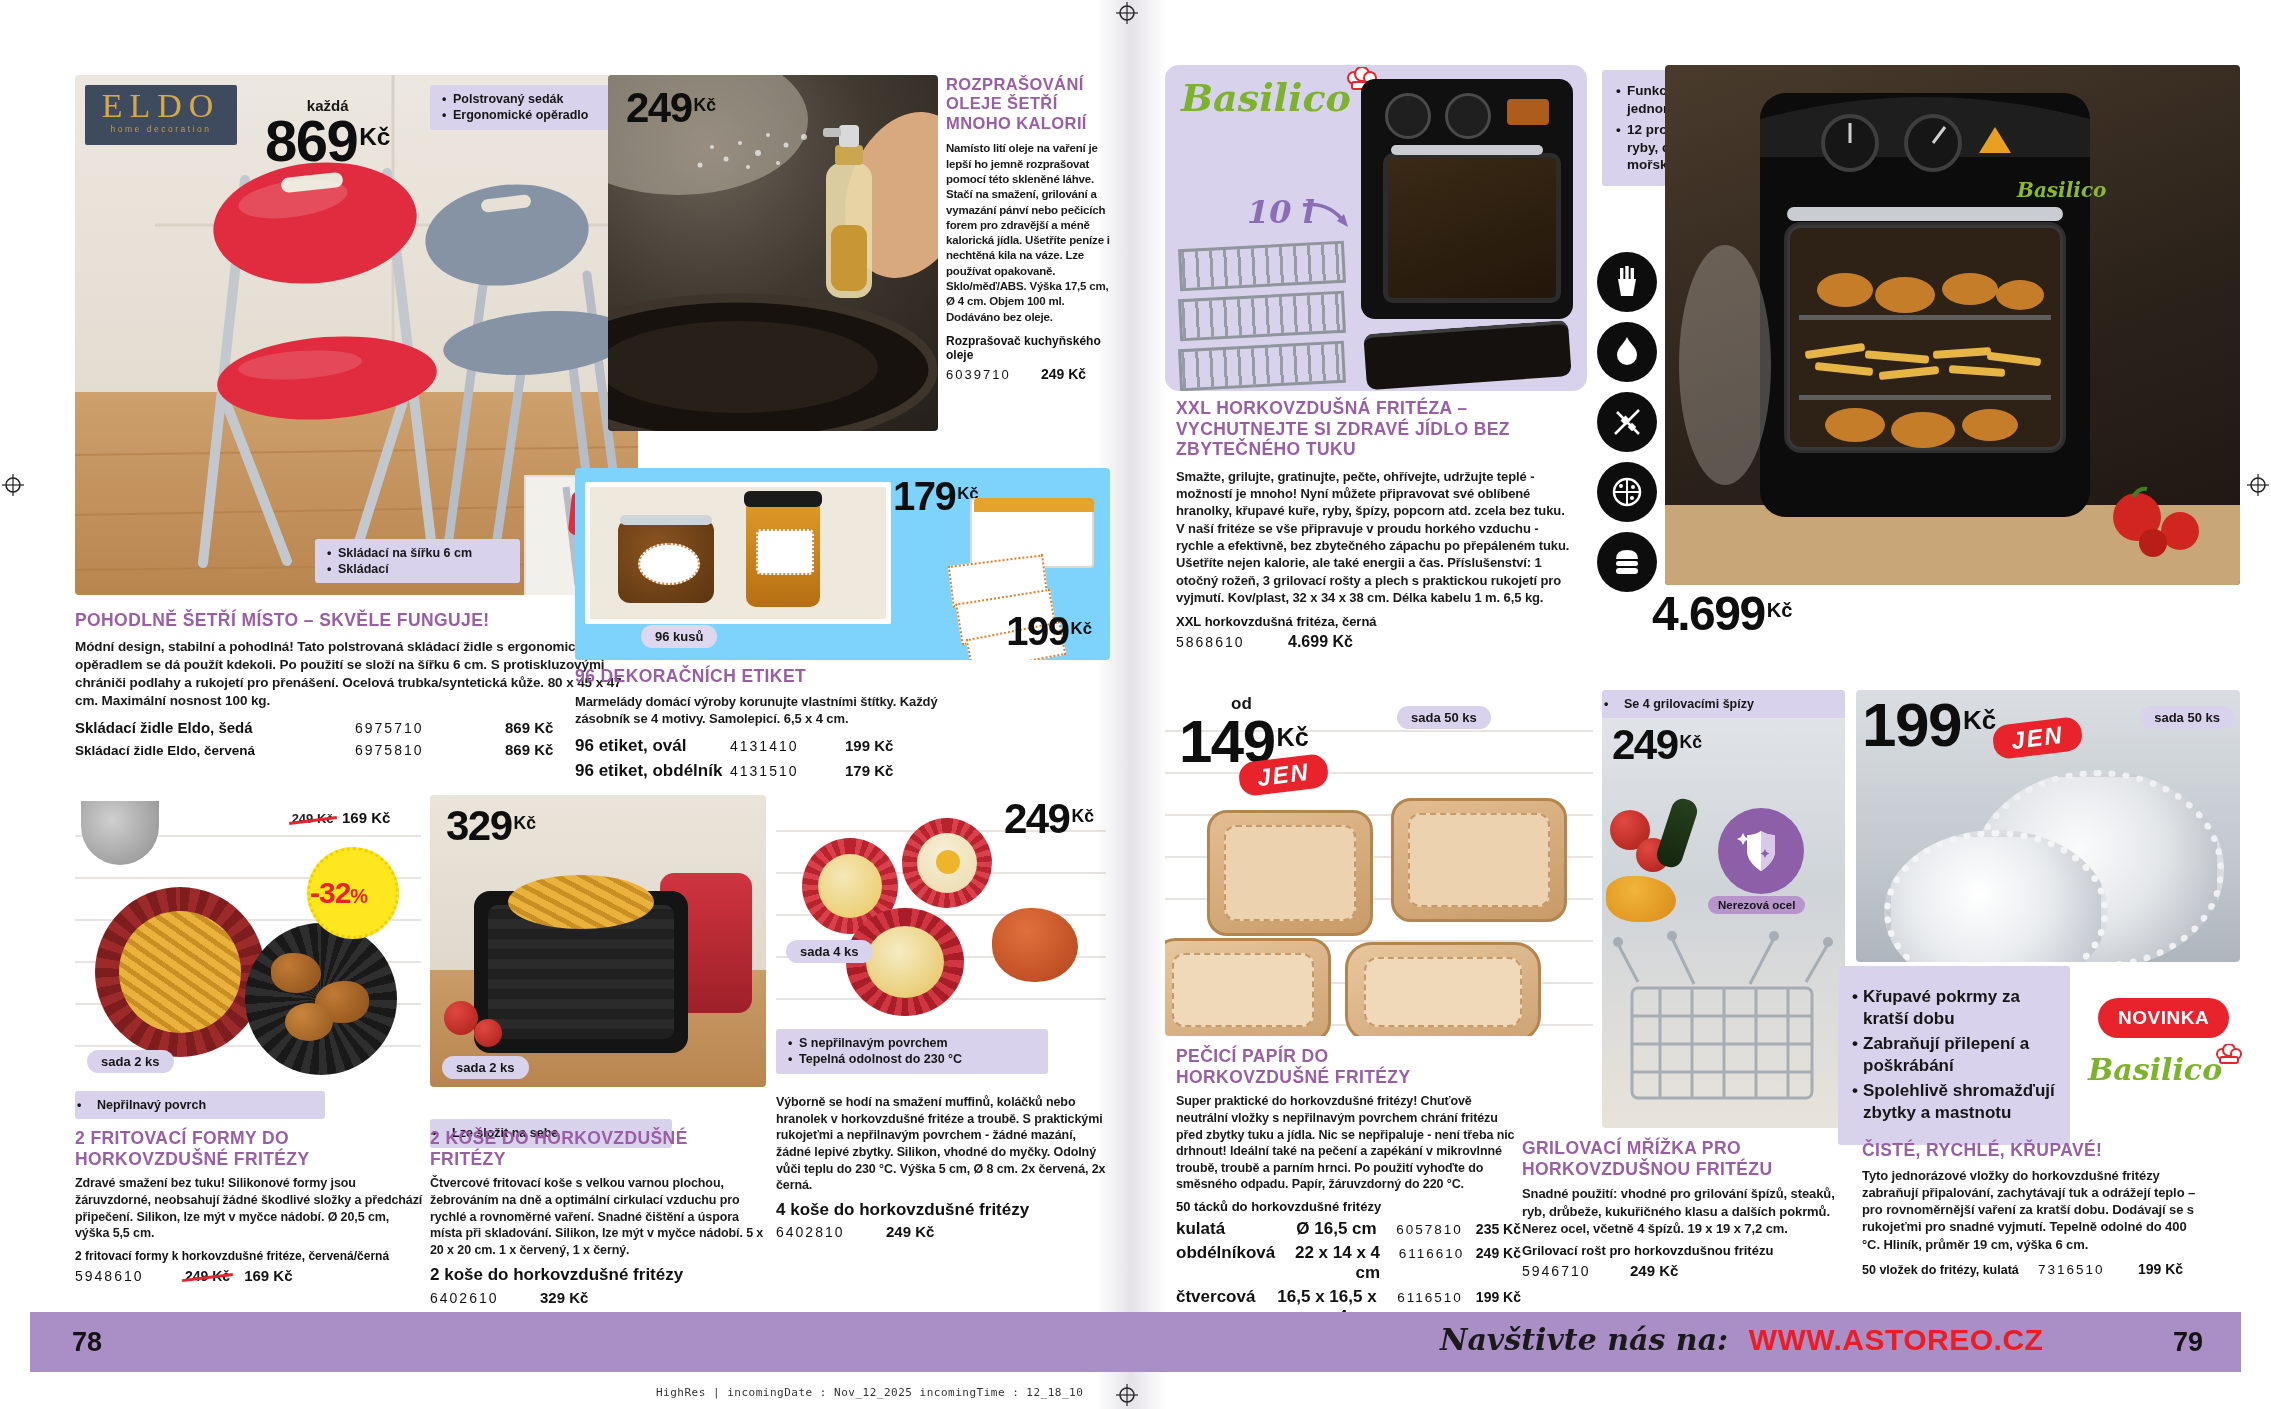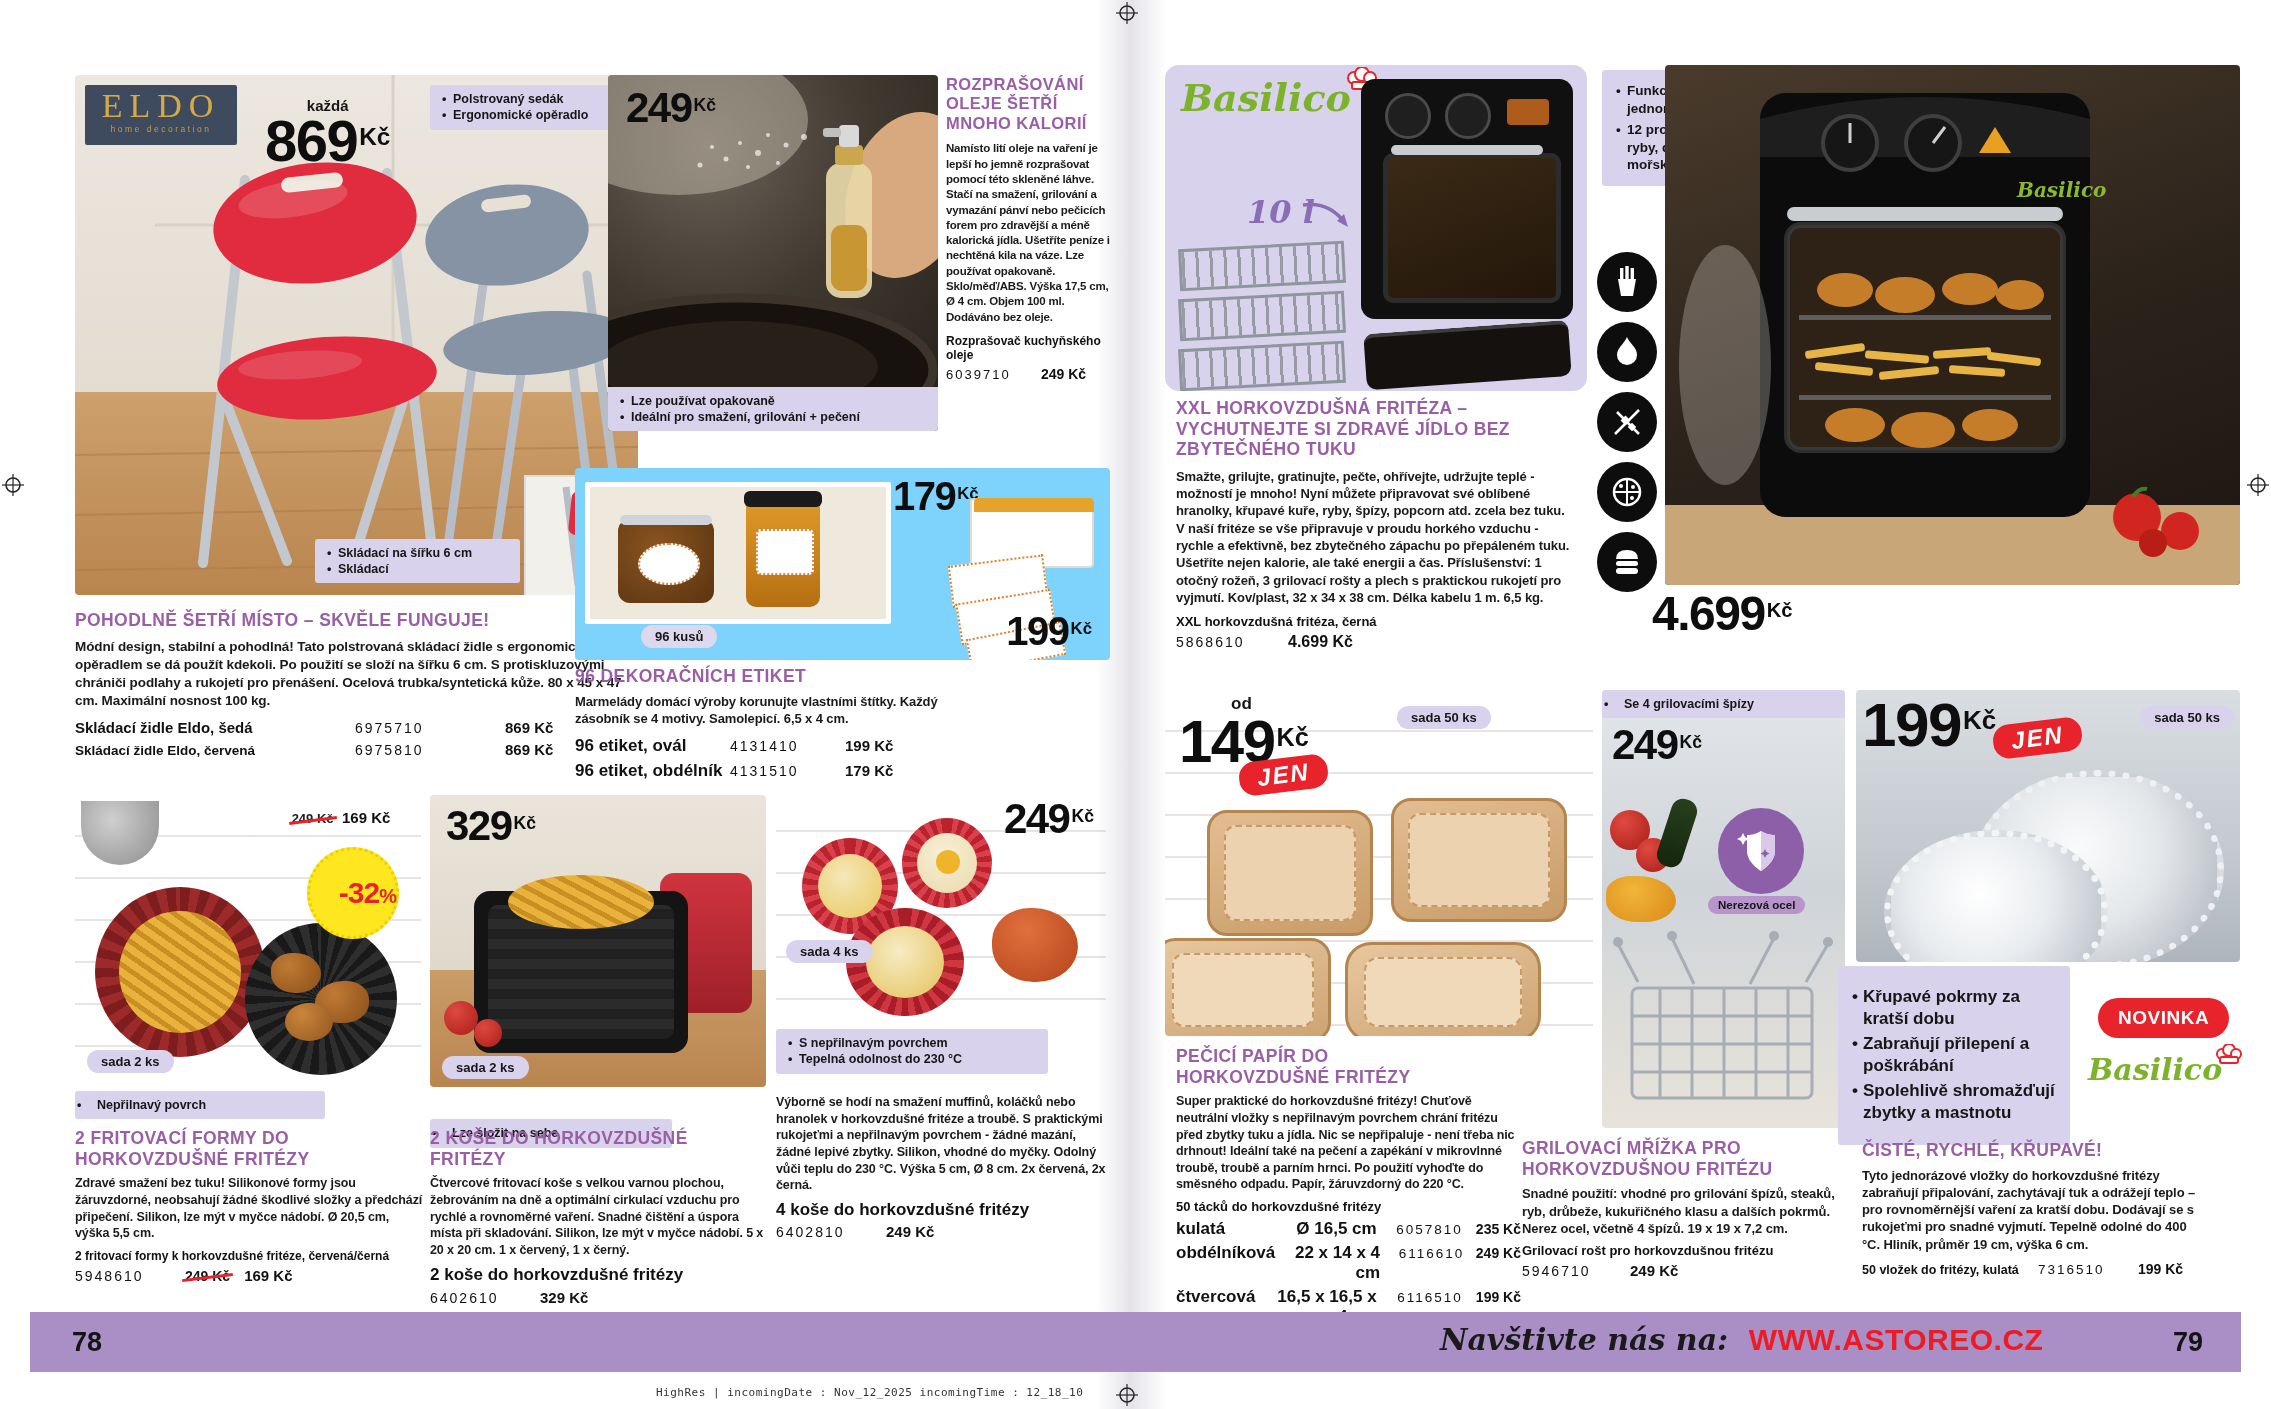--- a/index.html
+++ b/index.html
@@ -20,21 +20,21 @@
   .bigprice .cur{font-size:.42em;vertical-align:.65em;letter-spacing:0;margin-left:2px}
   .jen{display:inline-block;background:#e8232b;color:#fff;font-weight:700;font-style:italic;
        border-radius:16px;padding:3px 18px;transform:rotate(-7deg);font-size:24px;letter-spacing:2px}
   .novinka{background:#e8232b;color:#fff;font-weight:700;border-radius:20px;padding:9px 20px;font-size:19px;letter-spacing:.5px;display:inline-block}
   .strike{position:relative;display:inline-block}
   .strike::after{content:"";position:absolute;left:-3px;right:-3px;top:52%;height:3px;background:#e8232b;transform:rotate(-7deg)}
   .row{display:flex;align-items:baseline}
   .icon-circle{width:60px;height:60px;border-radius:50%;background:#0d0d0d;display:flex;align-items:center;justify-content:center;margin-bottom:10px}
   .script{font-family:"DejaVu Serif",serif;font-style:italic;font-weight:700}
   .disc{width:86px;height:86px;border-radius:50%;background:#ffe71f;color:#e8232b;font-weight:700;
-        display:flex;align-items:center;justify-content:flex-end;font-size:30px;letter-spacing:-1px;border:3px dotted #f0cf00}
+        display:flex;align-items:center;justify-content:flex-start;font-size:30px;letter-spacing:-1px;border:3px dotted #f0cf00}
   .wood{background:linear-gradient(180deg,#d9b183 0%,#c99a63 45%,#b9854f 100%)}
   .woodlines{background-image:repeating-linear-gradient(180deg,rgba(0,0,0,0) 0 40px,rgba(60,30,5,.12) 40px 42px)}
 </style>
 </head>
 <body>
 
 <div class="stage">
 
   <svg class="abs" style="left:1116px;top:2px" width="22" height="22">
       <circle cx="11" cy="11" r="7" fill="none" stroke="#222" stroke-width="1.5"></circle>
@@ -149,24 +149,20 @@
         <circle cx="150" cy="78" r="3"></circle>
           <circle cx="132" cy="68" r="2"></circle>
           <circle cx="118" cy="84" r="2.5"></circle>
         <circle cx="104" cy="72" r="2"></circle>
           <circle cx="92" cy="90" r="2.5"></circle>
           <circle cx="140" cy="92" r="2"></circle>
           <circle cx="170" cy="88" r="2"></circle>
       </g>
     </svg>
     <div class="abs bigprice" style="left:18px;top:14px;font-size:42px"><span>249</span><span class="cur">Kč</span></div>
-    <div class="abs strip" style="left:0;right:0;bottom:0;border-radius:0">
-      <div class="bullet">Lze používat opakovaně</div>
-      <div class="bullet">Ideální pro smažení, grilování + pečení</div>
-    </div>
   </div>
 
   <div class="abs" style="left:946px;top:75px;width:172px">
     <div class="sec-title" style="font-size:16.5px">ROZPRAŠOVÁNÍ OLEJE ŠETŘÍ MNOHO KALORIÍ</div>
     <div class="body-txt" style="margin-top:8px;font-size:11.5px;letter-spacing:-.2px">Namísto lití oleje na vaření je lepší ho jemně rozprašovat pomocí této skleněné láhve. Stačí na smažení, grilování a vymazání pánví nebo pečicích forem pro zdravější a méně kalorická jídla. Ušetříte peníze i nechtěná kila na váze. Lze používat opakovaně. Sklo/měď/ABS. Výška 17,5 cm, Ø 4 cm. Objem 100 ml. Dodáváno bez oleje.</div>
     <div class="prod" style="margin-top:9px;font-size:12px">Rozprašovač kuchyňského oleje</div>
     <div class="row" style="margin-top:4px">
       <div class="code" style="width:95px;font-size:13px">6039710</div>
       <div class="pricebold" style="font-size:14px">249 Kč</div>
     </div>

